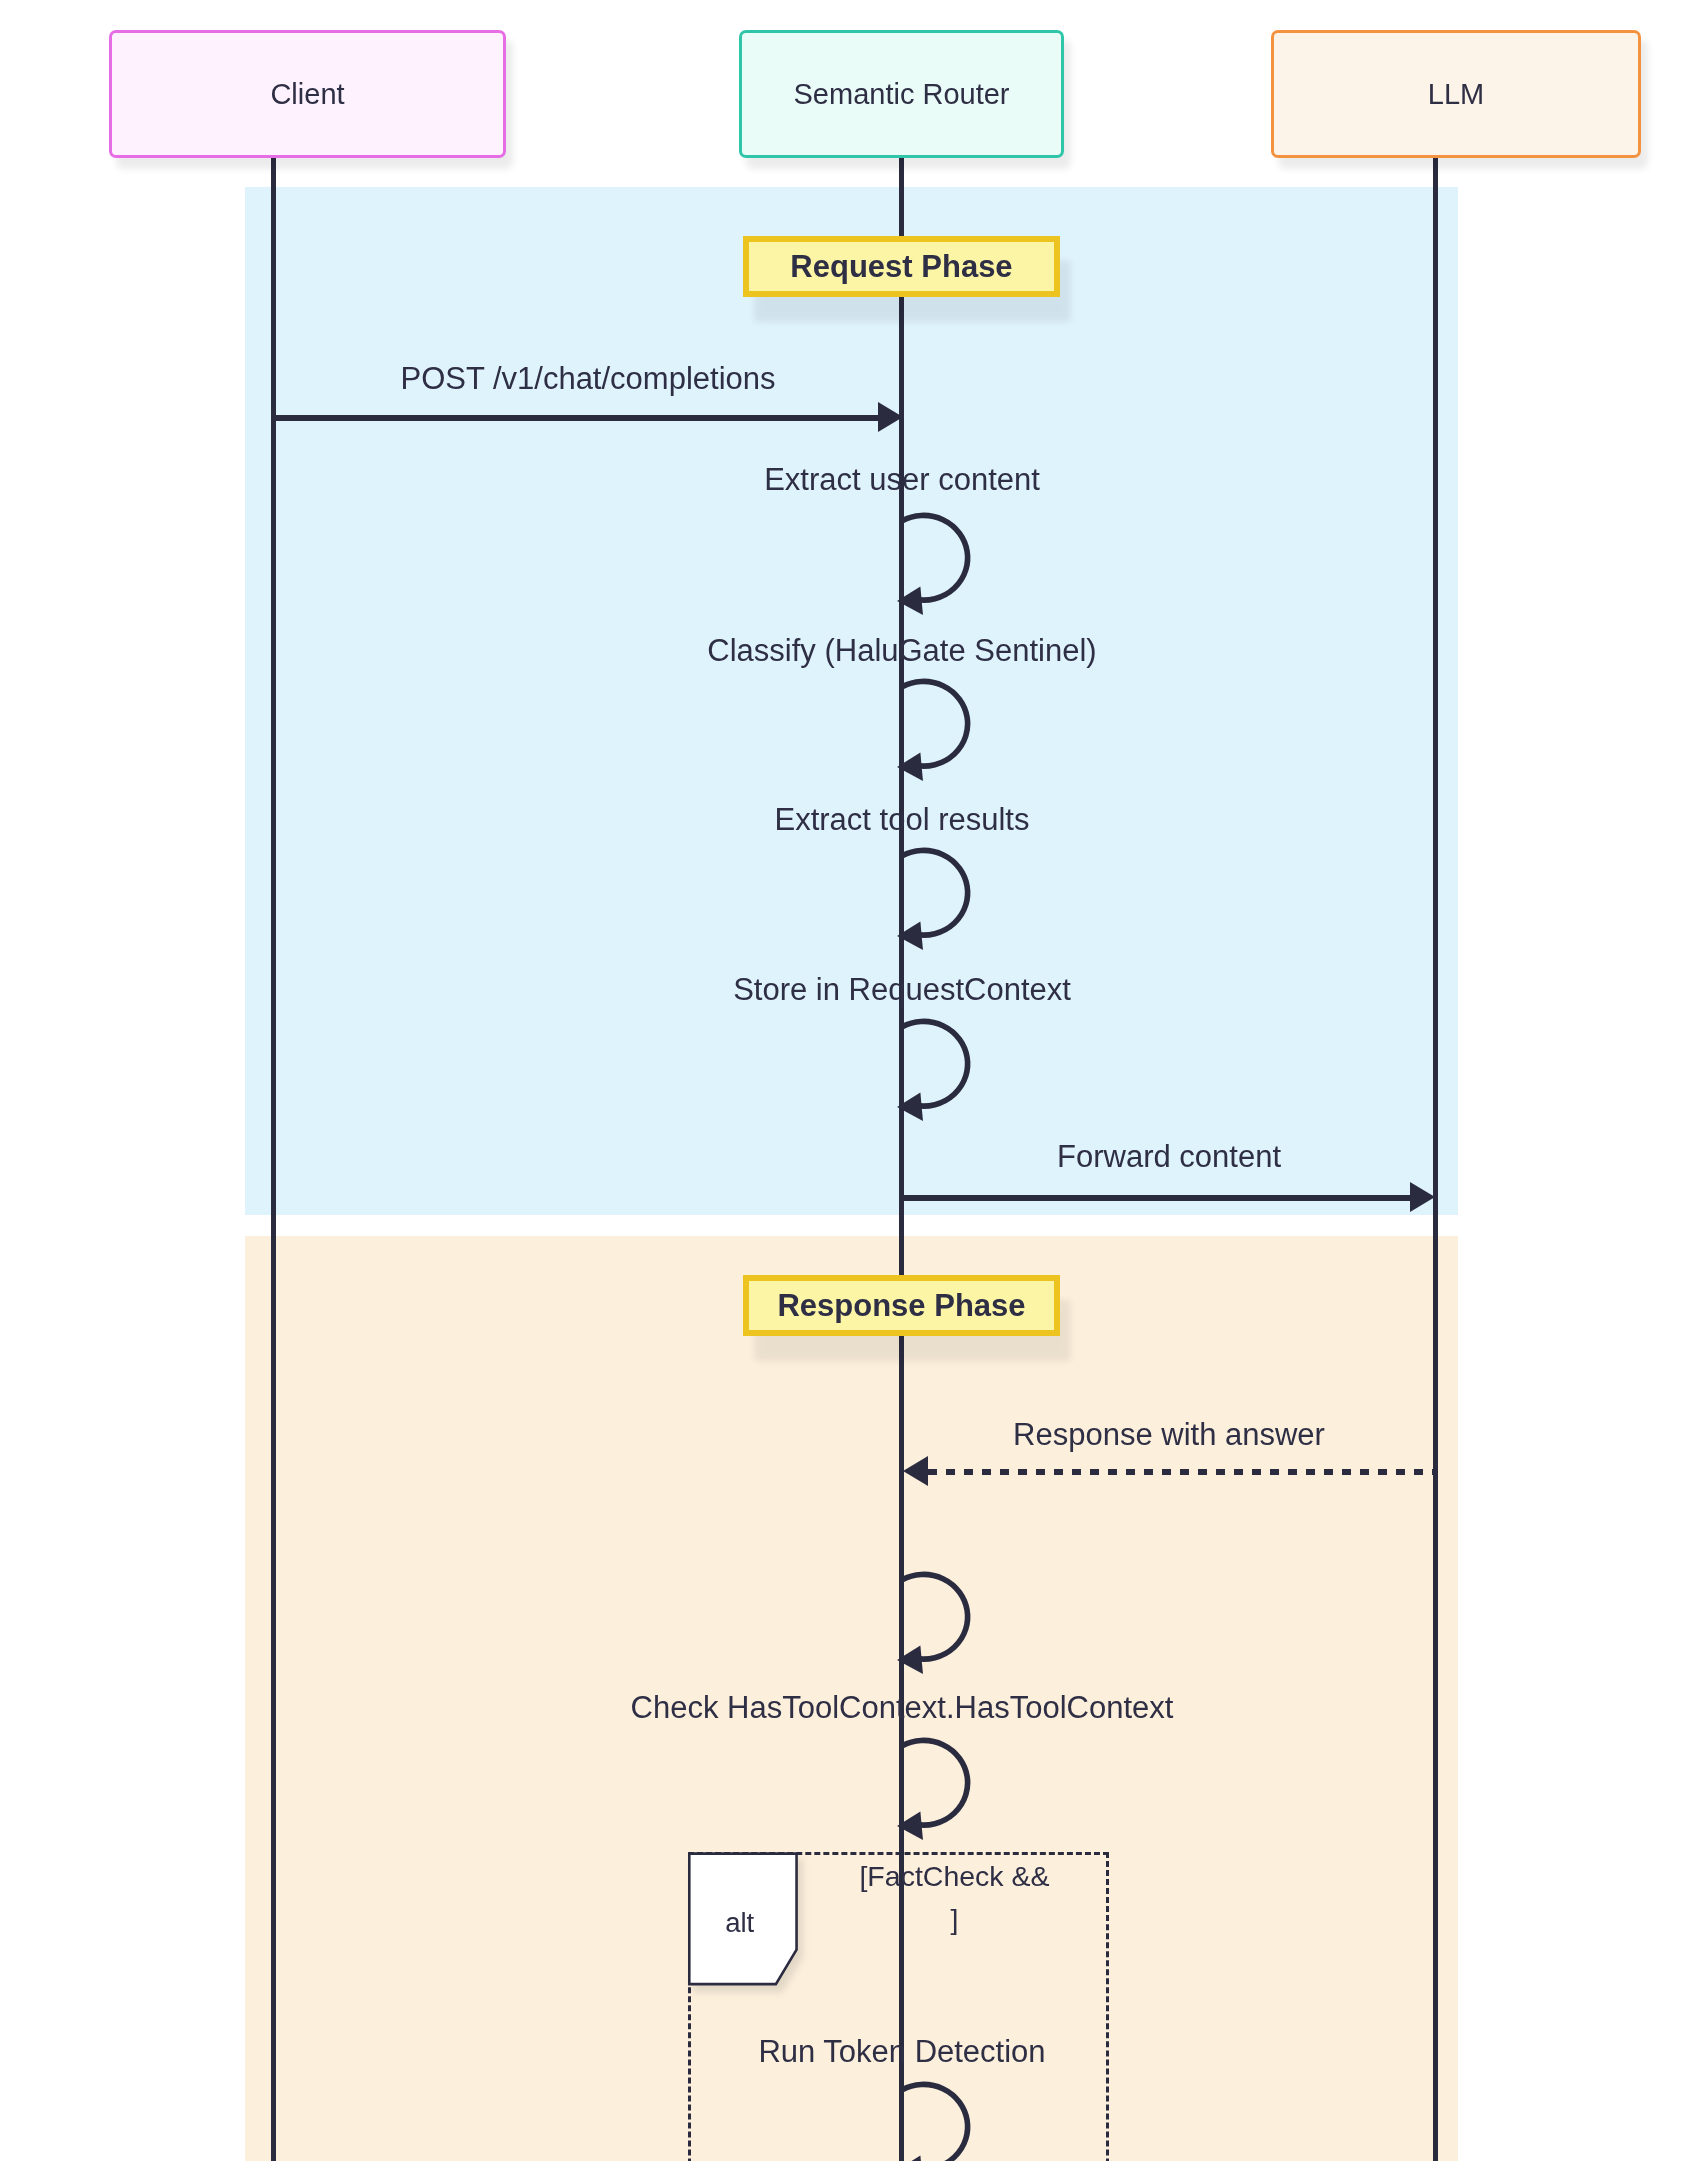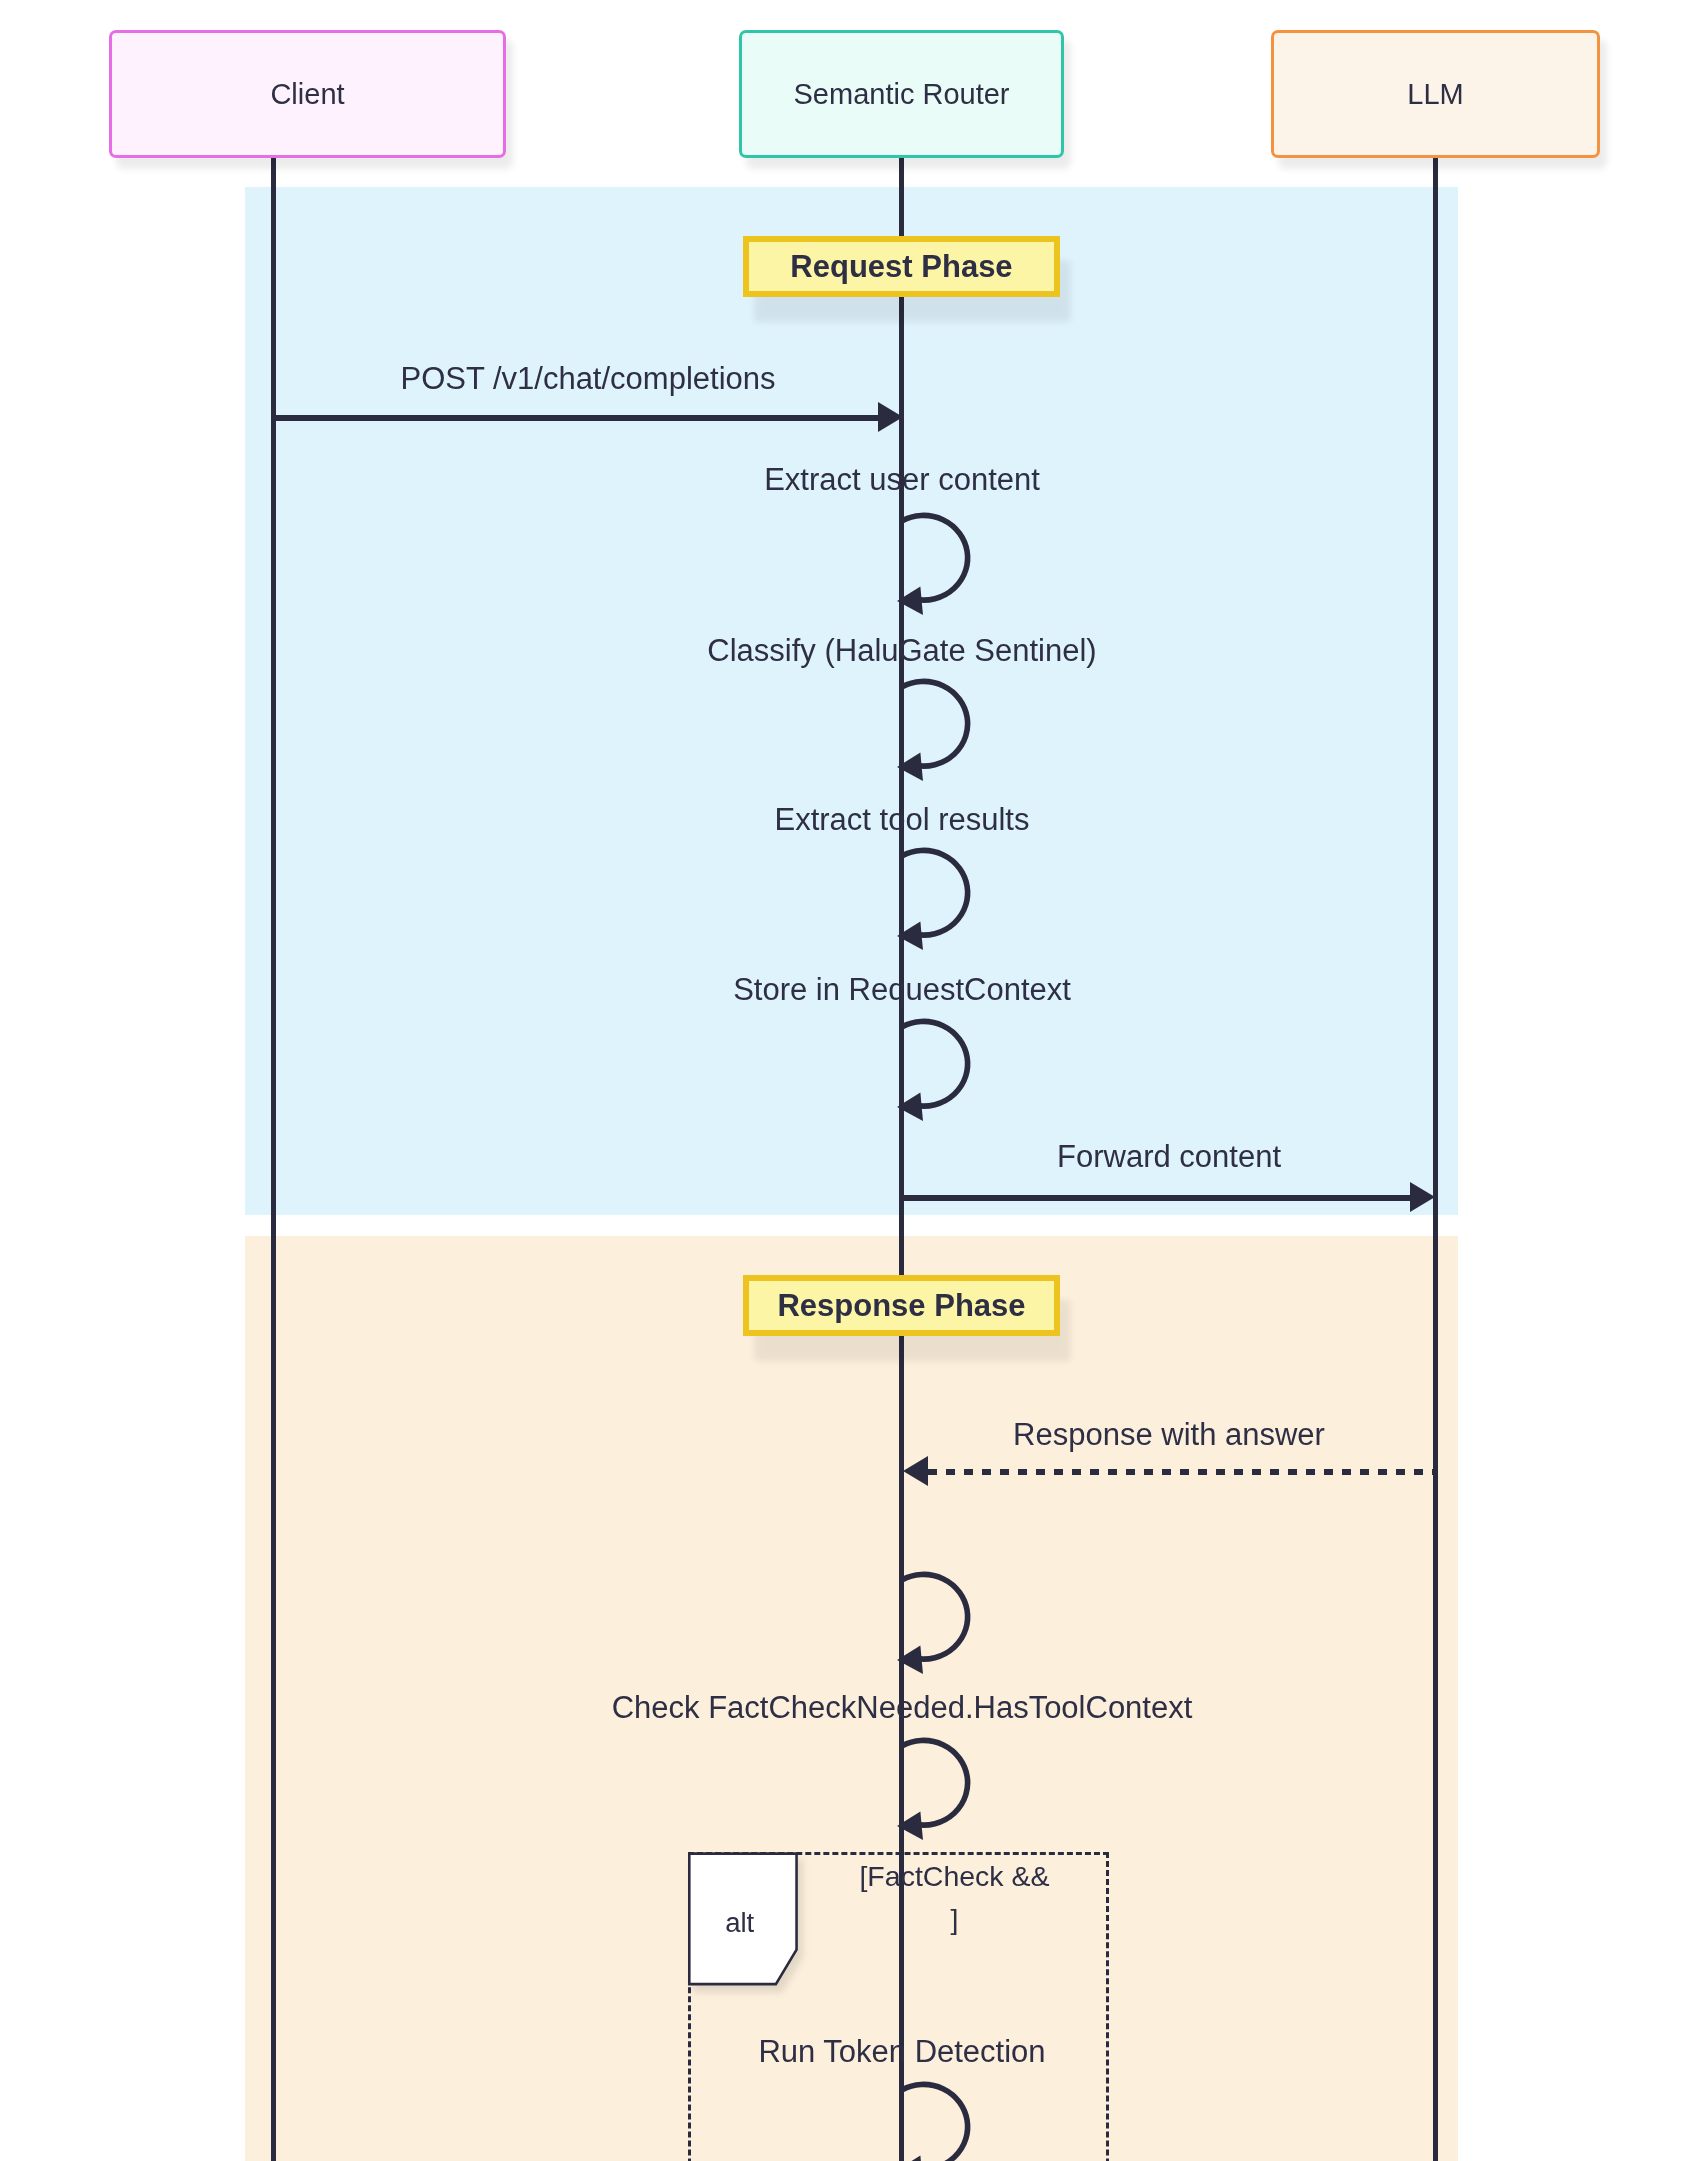--- a/index.html
+++ b/index.html
@@ -76,21 +76,21 @@
     <div>]</div>
   </div>
 
   <div class="msg" style="left:242px;top:359px">POST /v1/chat/completions</div>
   <div class="msg" style="left:556px;top:460px">Extract user content</div>
   <div class="msg" style="left:556px;top:631px">Classify (HaluGate Sentinel)</div>
   <div class="msg" style="left:556px;top:800px">Extract tool results</div>
   <div class="msg" style="left:556px;top:970px">Store in RequestContext</div>
   <div class="msg" style="left:823px;top:1137px">Forward content</div>
   <div class="msg" style="left:823px;top:1415px">Response with answer</div>
-  <div class="msg" style="left:556px;top:1688px">Check FactCheckNeeded.HasToolContext</div>
+  <div class="msg" style="left:556px;top:1688px">Check HasToolContext.HasToolContext</div>
   <div class="msg" style="left:556px;top:2032px">Run Token Detection</div>
 
   <div class="mline" style="left:274px;top:415px;width:605px"></div>
   <div class="head-r" style="left:878px;top:402px"></div>
 
   <div class="mline" style="left:902px;top:1195px;width:510px"></div>
   <div class="head-r" style="left:1410px;top:1182px"></div>
 
   <div class="mline dashed" style="left:928px;top:1469px;width:508px"></div>
   <div class="head-l" style="left:903px;top:1456px"></div>
@@ -126,18 +126,18 @@
 
   <div class="note" style="top:236px">Request Phase</div>
   <div class="note" style="top:1275px">Response Phase</div>
 
   <div class="actor client" style="left:109px;top:30px;width:397px">
     <span>Client</span>
     </div>
   <div class="actor router" style="left:739px;top:30px;width:325px">
     <span>Semantic Router</span>
     </div>
-  <div class="actor llm" style="left:1271px;top:30px;width:329px">
+  <div class="actor llm" style="left:1271px;top:30px;width:370px">
     <span>LLM</span>
     </div>
 
 </div>
 
 
 </body></html>

